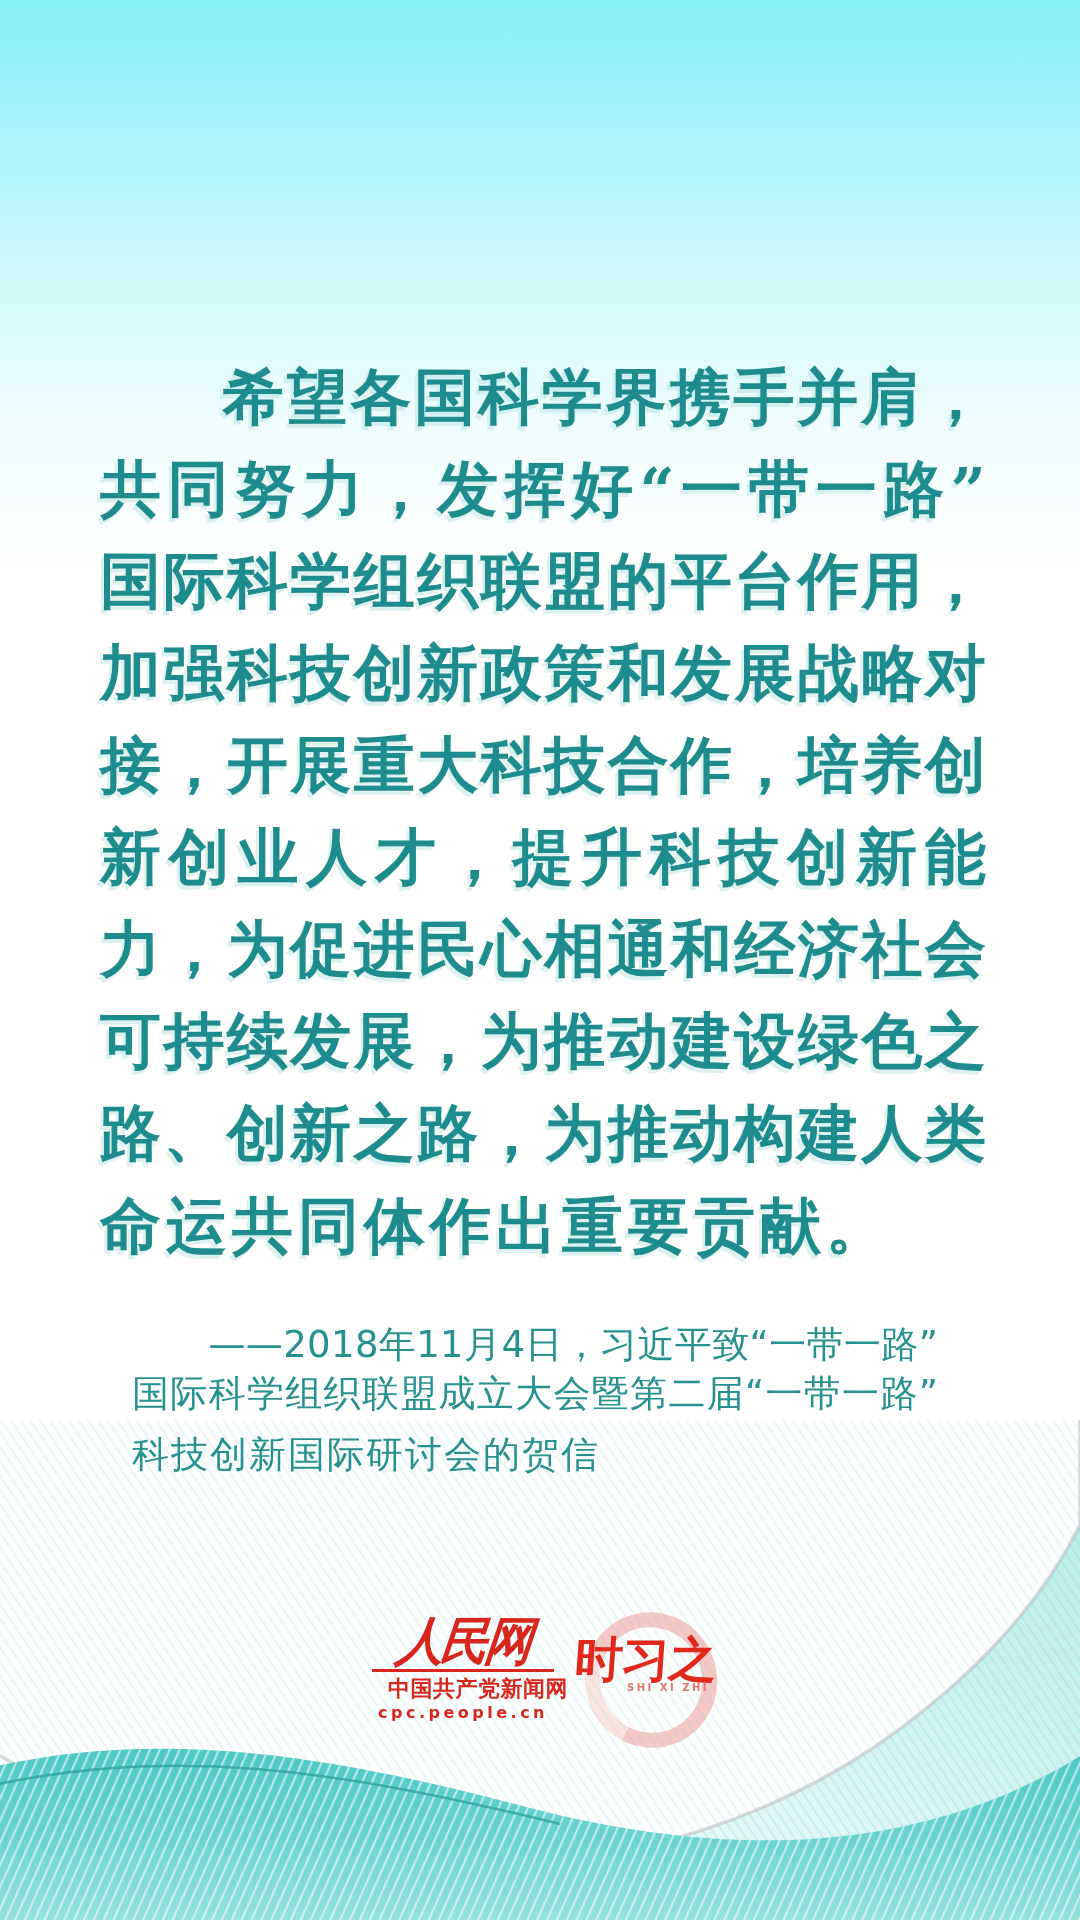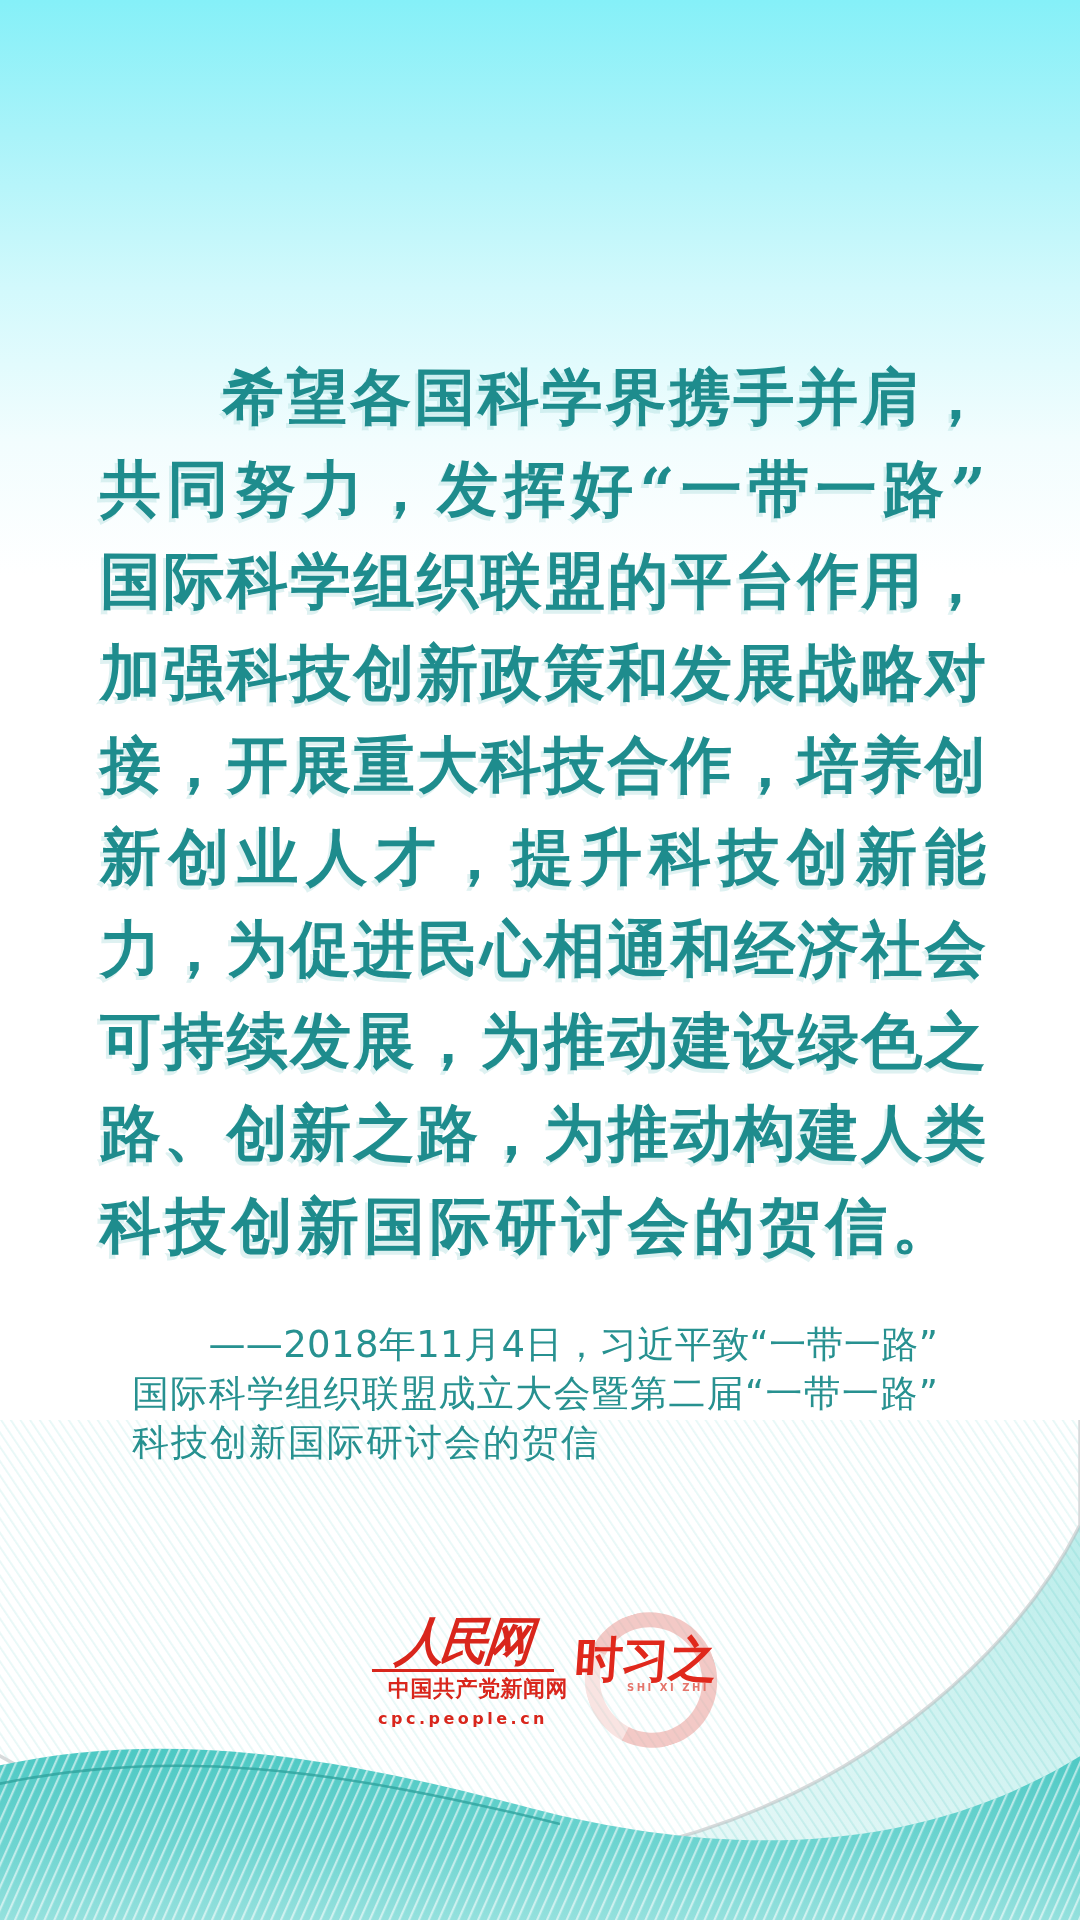--- a/index.html
+++ b/index.html
@@ -16,33 +16,33 @@
     text-shadow:-3px 4px 0 rgba(160,214,214,0.35);}
   .qline.indent::before{content:"";width:120px;flex:0 0 auto;}
   .qline.noflex{display:block;line-height:92px;letter-spacing:5px;}
 
   
   .attribution{position:absolute;left:132px;width:806px;top:1320px;
     color:#279190;font-family:"DejaVu Sans","Liberation Sans",sans-serif;
     font-weight:500;font-size:37px;}
   .aline{height:49px;display:flex;justify-content:space-between;align-items:center;}
   .aline.indent::before{content:"";width:76px;flex:0 0 auto;}
-  .aline.noflex{display:block;line-height:49px;letter-spacing:2px;}
+  .aline.noflex{display:block;line-height:49px;letter-spacing:2px;margin-top:12px;}
 
   
   .decor{position:absolute;left:0;top:1420px;width:1080px;height:500px;display:block;}
 
   
   .pd-logo{position:absolute;left:372px;top:1612px;width:182px;text-align:center;color:#d9261c;}
   .pd-script{font-family:"DejaVu Serif","Liberation Serif",serif;font-size:48px;font-weight:700;
     font-style:italic;height:56px;line-height:58px;letter-spacing:-4px;
     transform:skewX(-6deg) scaleY(1.08);}
   .pd-rule{height:3px;background:#d9261c;margin:1px 0 4px;}
   .pd-site{font-weight:700;font-size:22px;letter-spacing:0.5px;line-height:25px;white-space:nowrap;margin-left:16px;}
-  .pd-url{font-weight:700;font-size:16px;letter-spacing:3.5px;line-height:20px;margin-top:8px;white-space:nowrap;}
+  .pd-url{font-weight:700;font-size:16px;letter-spacing:3.5px;line-height:20px;margin-top:2px;white-space:nowrap;}
 
   
   .sxz{position:absolute;left:575px;top:1634px;width:220px;}
   .sxz-ring{position:absolute;left:10px;top:-22px;width:102px;height:106px;
     border:15px solid rgba(231,148,141,0.5);border-left-color:rgba(240,185,180,0.38);
     border-radius:50%;transform:rotate(-18deg);}
   .sxz-text{position:relative;font-weight:800;font-size:48px;color:#e0281c;
     transform:skewX(-4deg);letter-spacing:-1px;line-height:50px;white-space:nowrap;}
   .sxz-sub{position:relative;font-size:10px;font-weight:700;color:#e4756b;
     letter-spacing:2.5px;margin-left:52px;margin-top:-2px;white-space:nowrap;}
@@ -223,21 +223,21 @@
         <span>路</span>
         <span>，</span>
         <span>为</span>
         <span>推</span>
         <span>动</span>
         <span>构</span>
         <span>建</span>
         <span>人</span>
         <span>类</span>
       </div>
-    <div class="qline noflex">科技创新国际研讨会的贺信。</div>
+    <div class="qline noflex">命运共同体作出重要贡献。</div>
   </div>
 
   <div class="attribution">
     <div class="aline indent">
         <span>—</span>
         <span>—</span>
         <span>2</span>
         <span>0</span>
         <span>1</span>
         <span>8</span>

